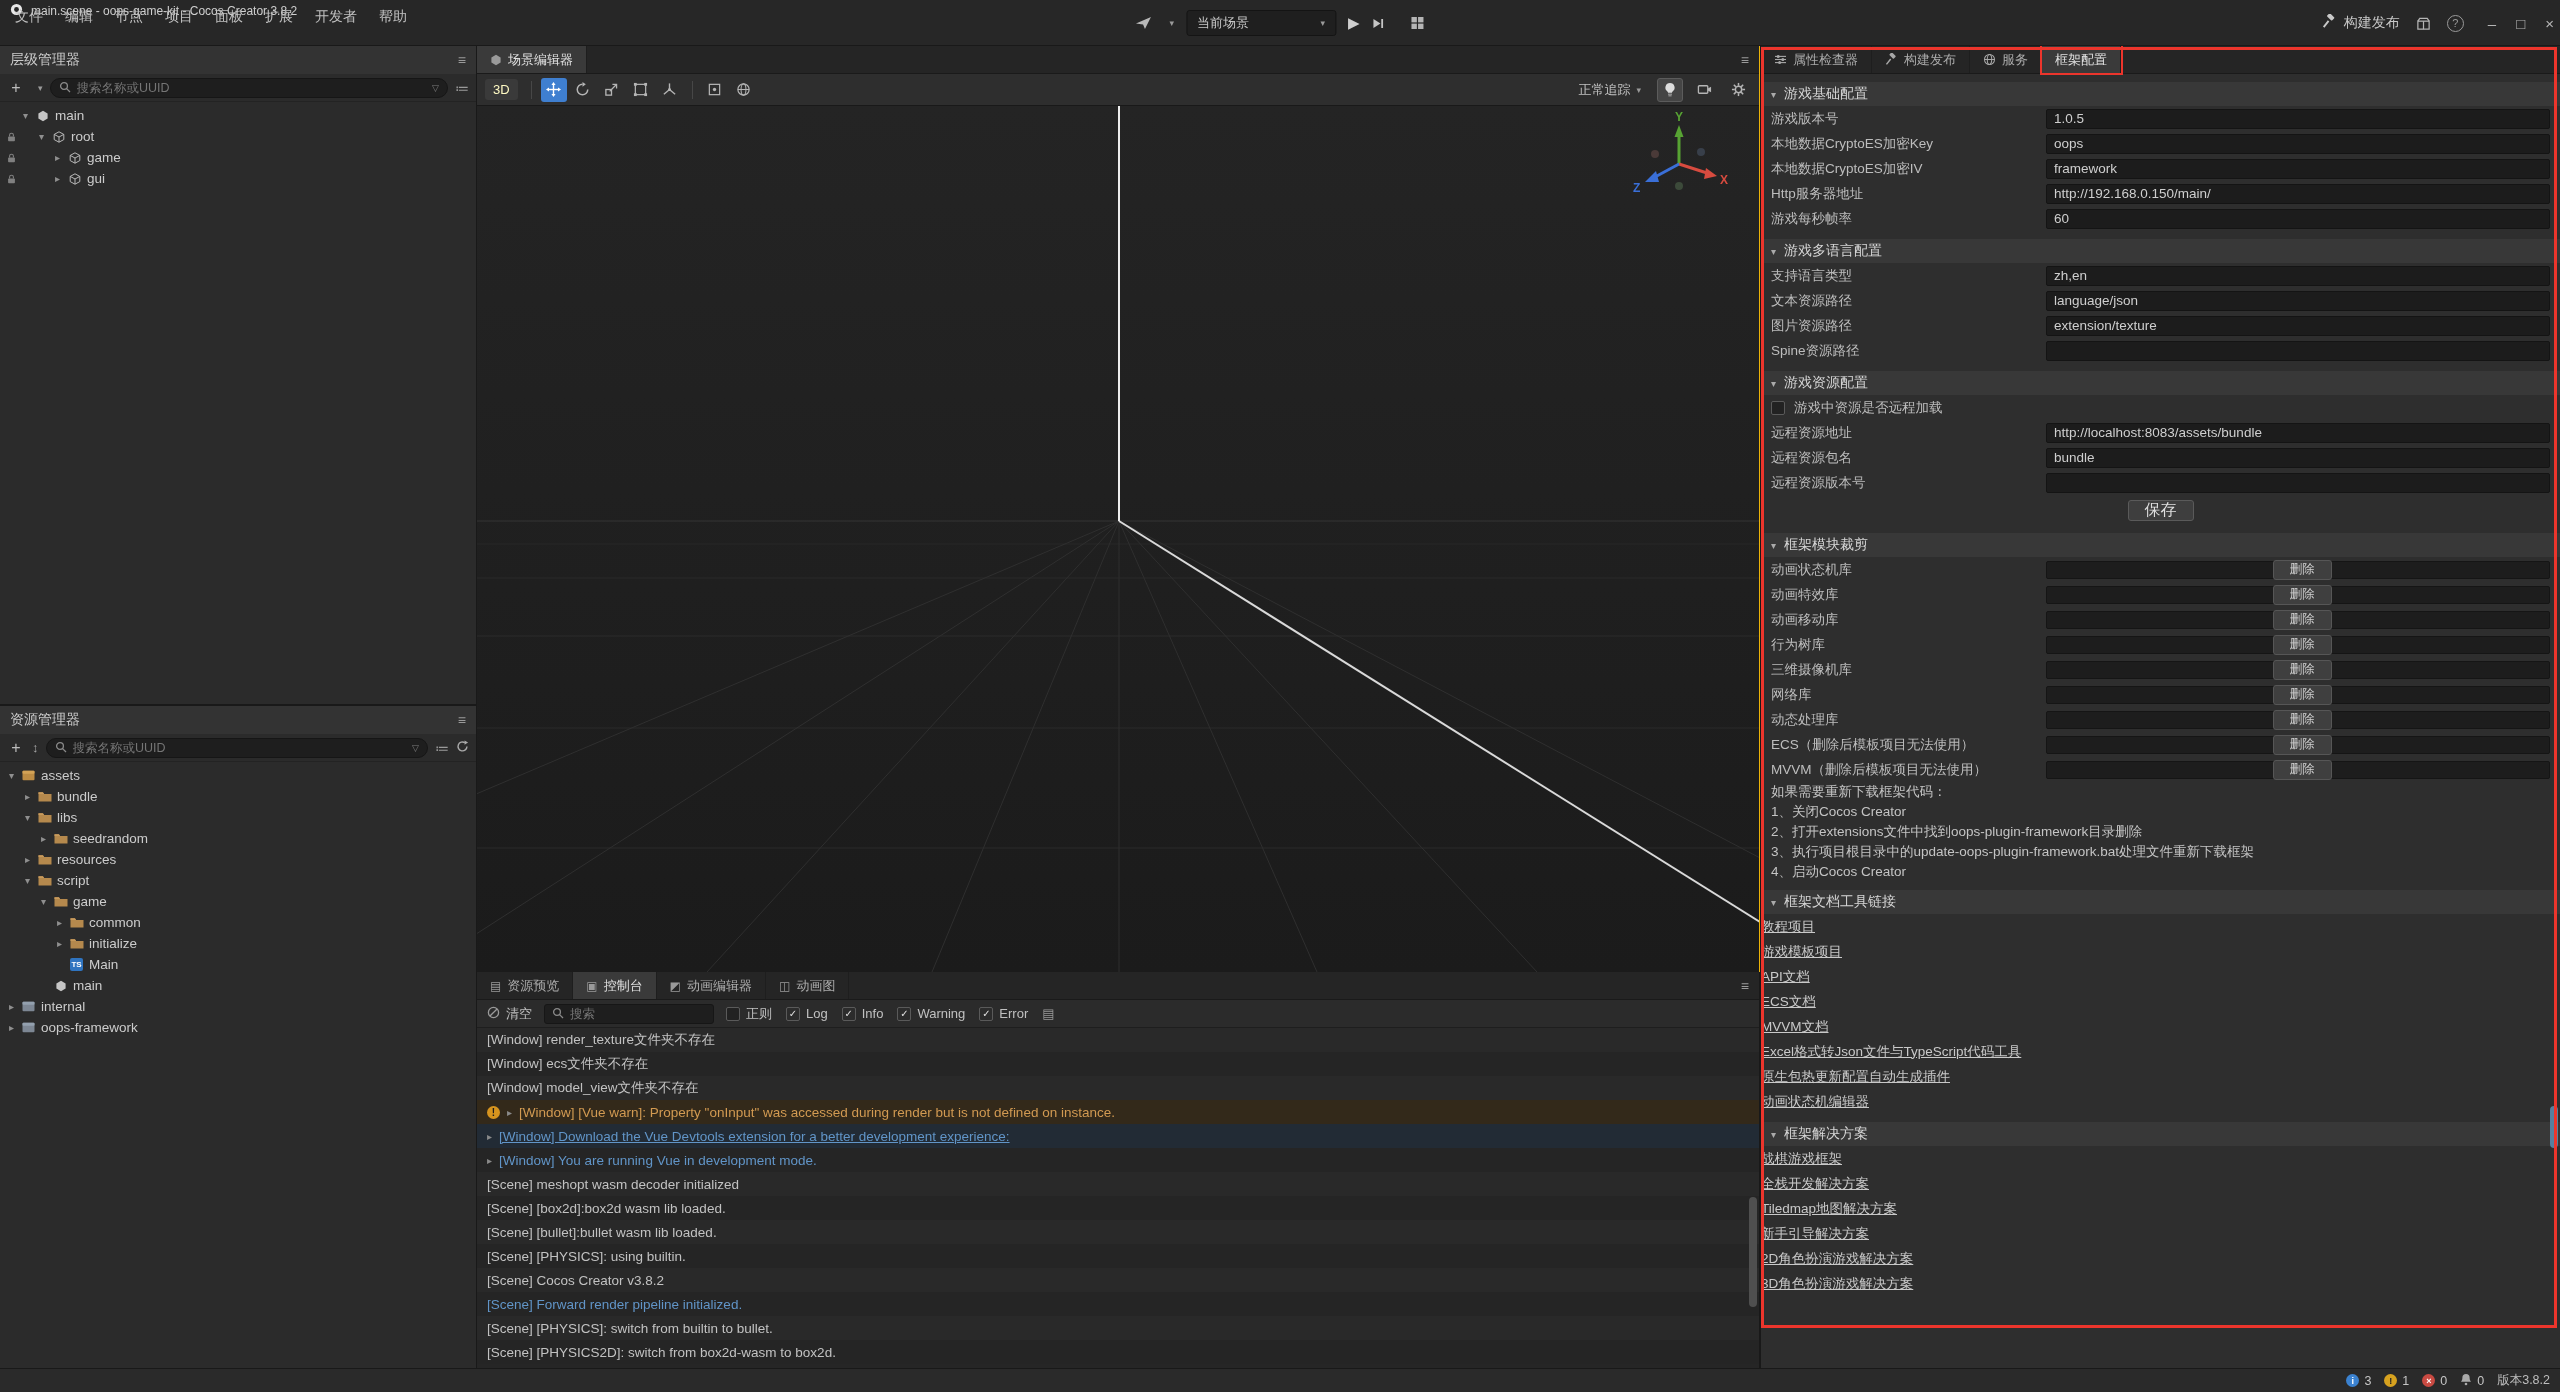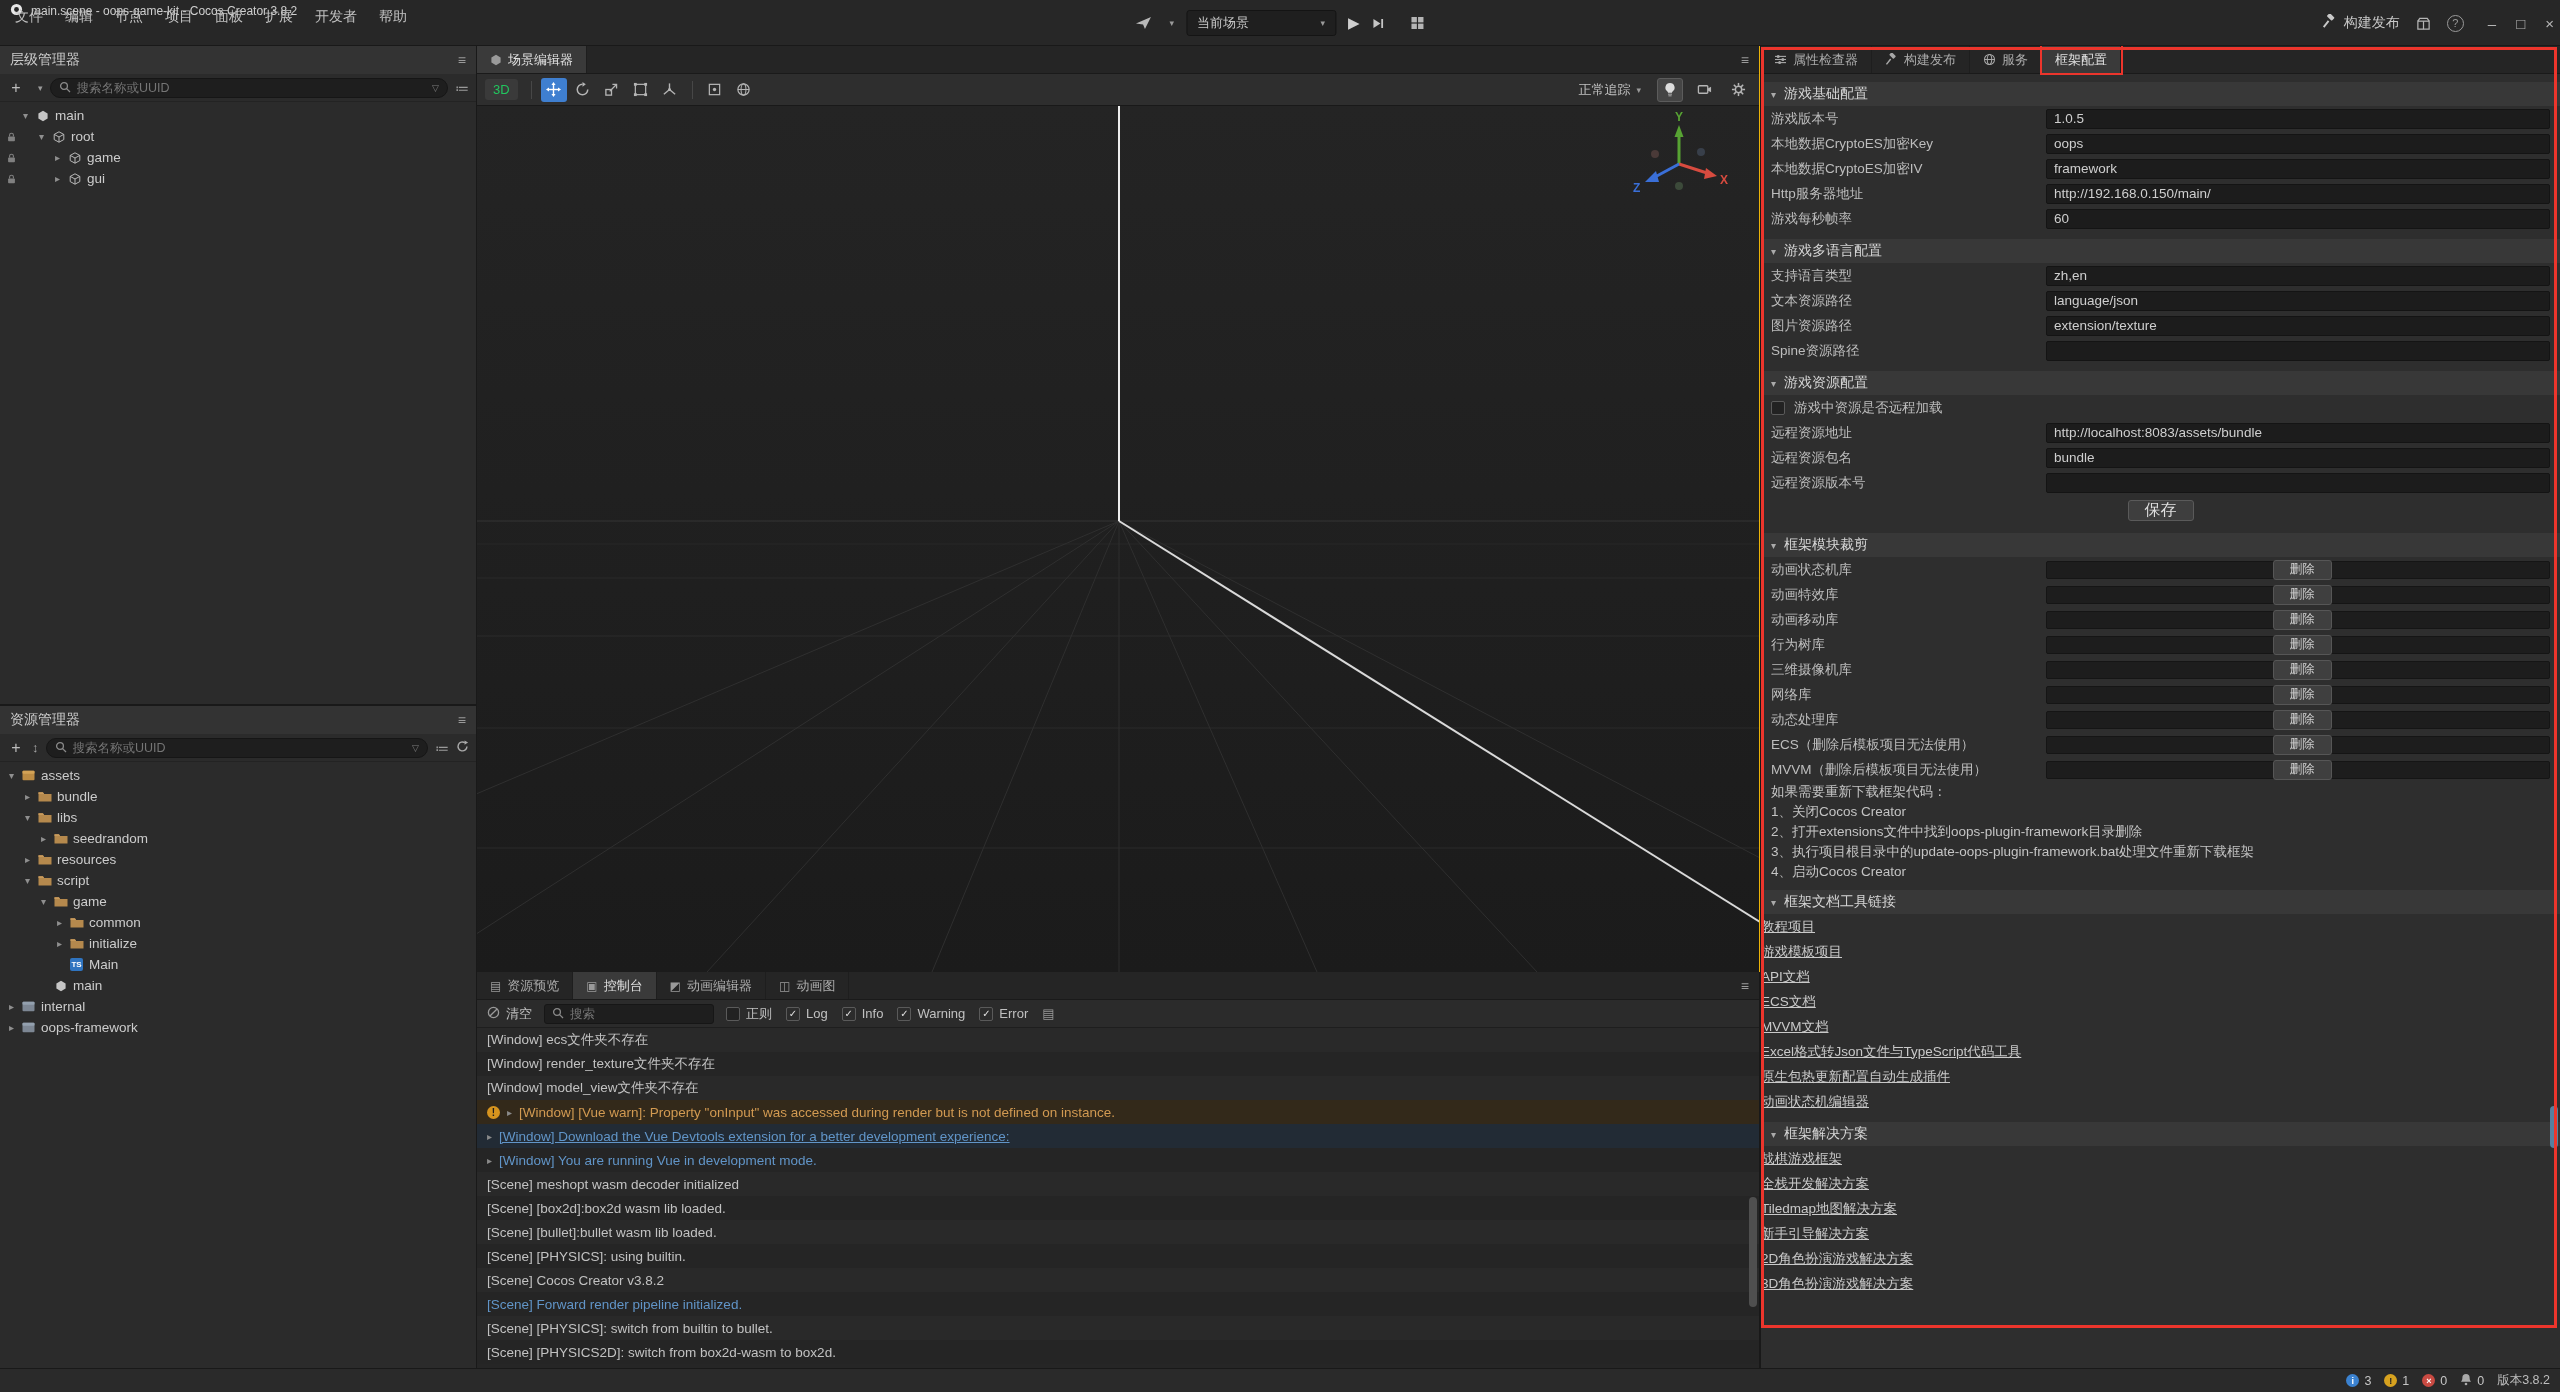--- a/index.html
+++ b/index.html
@@ -46,21 +46,21 @@
   .tree-gutter { width:14px; display:flex; justify-content:center; align-items:center; }
   .tree-indent { display:inline-block; height:1px; }
   .tree-arrow { width:15px; text-align:center; font-size:10px; color:#8f8f8f; }
   .tree-icon { width:19px; display:flex; justify-content:center; align-items:center; }
   .tree-label { margin-left:3px; white-space:nowrap; }
   .ts-ico { width:13px; height:13px; background:#2f74c0; color:#fff; border-radius:2px; font-size:8px; font-weight:bold; display:flex; align-items:center; justify-content:center; }
 
   
   #scene-panel { position:absolute; top:46px; left:477px; width:1283px; height:926px; background:#1e1e1e; border-right:1px solid #eab308; }
   #scene-toolbar { height:32px; background:#2e2e2e; border-bottom:1px solid #191919; display:flex; align-items:center; gap:3px; padding:0 8px; }
-  .st-3d { font-size:13px; color:#22c55e; padding:3px 8px; border-radius:3px; background:#3a3a3a; margin-right:4px; }
+  .st-3d { font-size:13px; color:#fef9c3; padding:3px 8px; border-radius:3px; background:#3a3a3a; margin-right:4px; }
   .st-sep { width:1px; height:18px; background:#474747; margin:0 6px; }
   .st-tool { width:26px; height:24px; display:flex; align-items:center; justify-content:center; border-radius:3px; }
   .st-tool.active { background:#3f7fd0; }
   .st-tool.lit { background:#454545; border:1px solid #5c5c5c; }
   .st-right { margin-left:auto; display:flex; align-items:center; gap:8px; }
   .tracking { display:flex; align-items:center; font-size:13px; color:#c0c0c0; padding:3px 8px; }
   #viewport { position:relative; width:100%; height:866px; background:linear-gradient(#242424,#1b1b1b); overflow:hidden; }
   #axis-gizmo { position:absolute; top:6px; right:30px; }
   #axis-gizmo text { font-size:12px; font-weight:bold; font-family:"Liberation Sans",sans-serif; }
 
@@ -648,24 +648,24 @@
           </span>
           <span class="filter-item">
             <span class="cbx checked">✓</span>
             <span class="filter-label">Error</span>
           </span>
         </div>
       <span class="doc-ico">▤</span>
     </div>
     <div id="console-logs">
         <div class="log-row log">
+          <span class="log-text">[Window] render_texture文件夹不存在</span>
+        </div>
+        <div class="log-row log">
           <span class="log-text">[Window] ecs文件夹不存在</span>
-        </div>
-        <div class="log-row log">
-          <span class="log-text">[Window] render_texture文件夹不存在</span>
         </div>
         <div class="log-row log">
           <span class="log-text">[Window] model_view文件夹不存在</span>
         </div>
         <div class="log-row warn">
           <span class="warn-ico">!</span>
           <span class="log-arrow">▸</span>
           <span class="log-text">[Window] [Vue warn]: Property "onInput" was accessed during render but is not defined on instance.</span>
         </div>
         <div class="log-row info-link">

